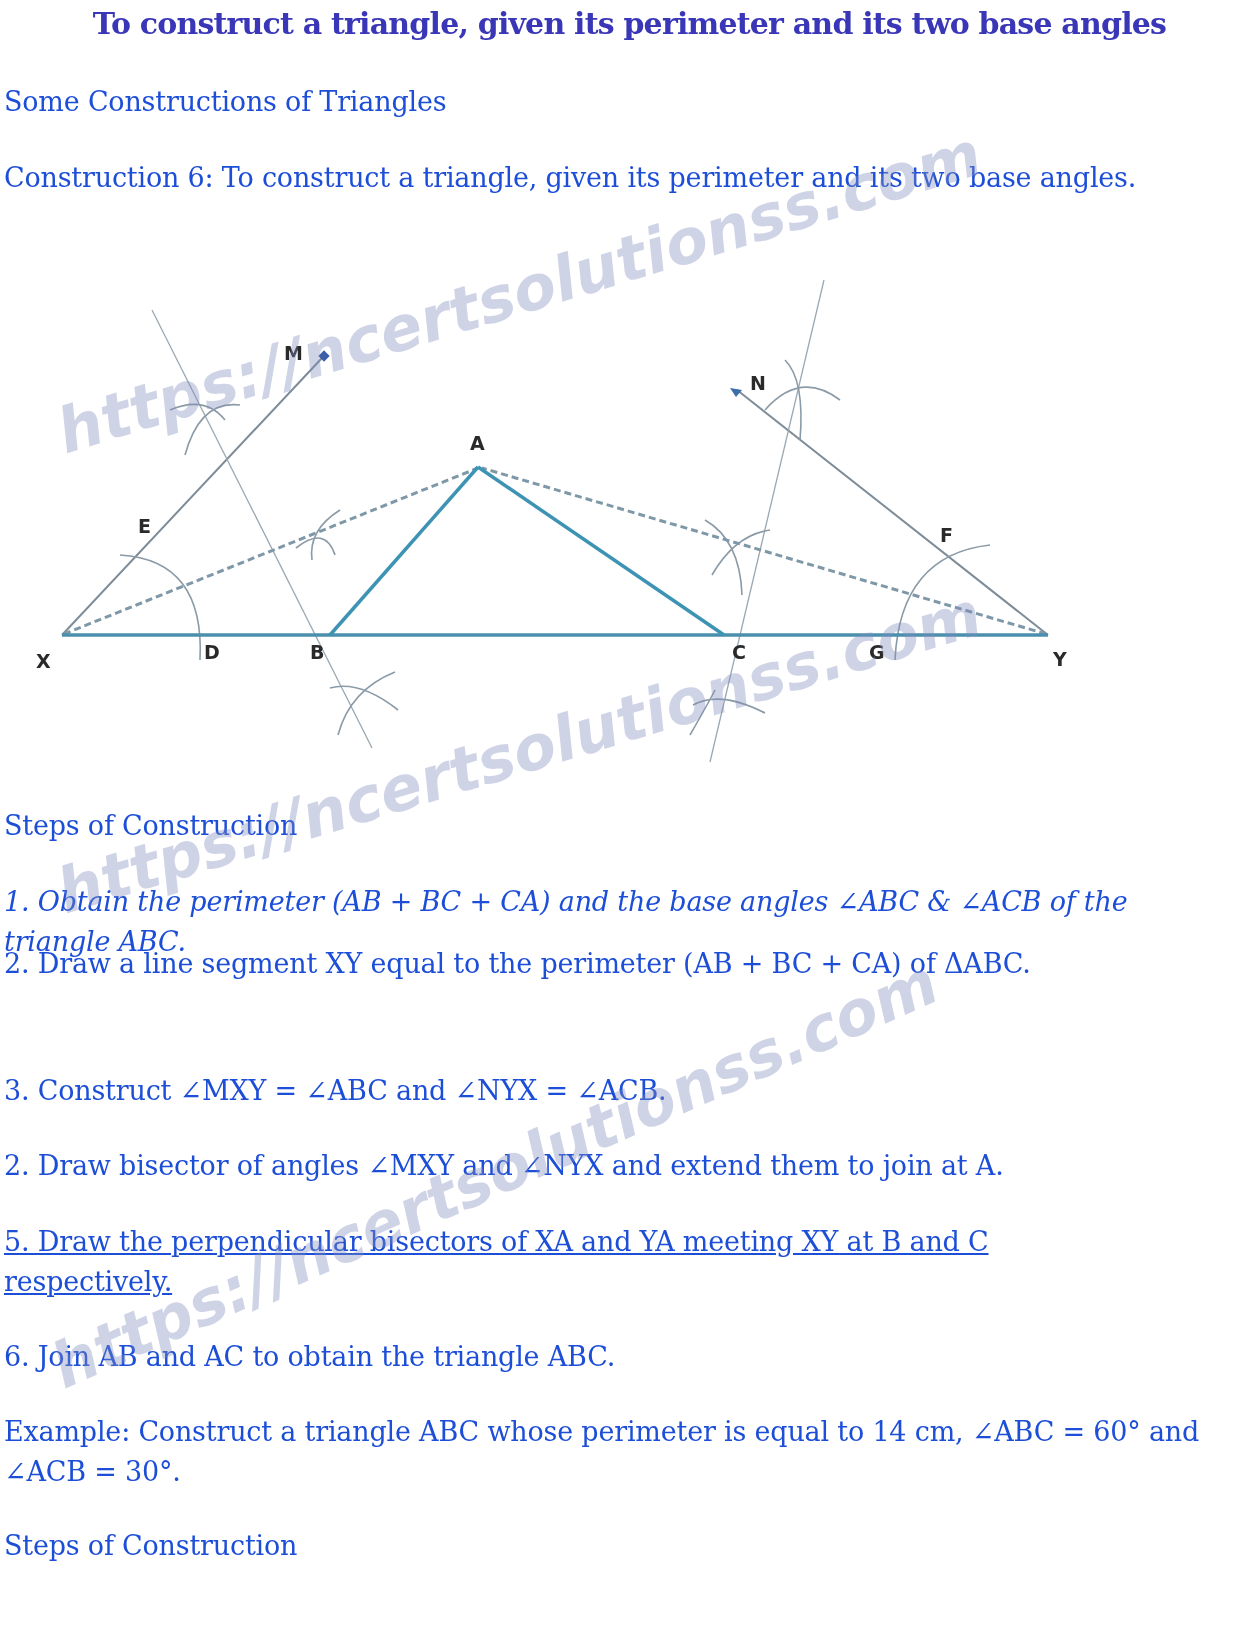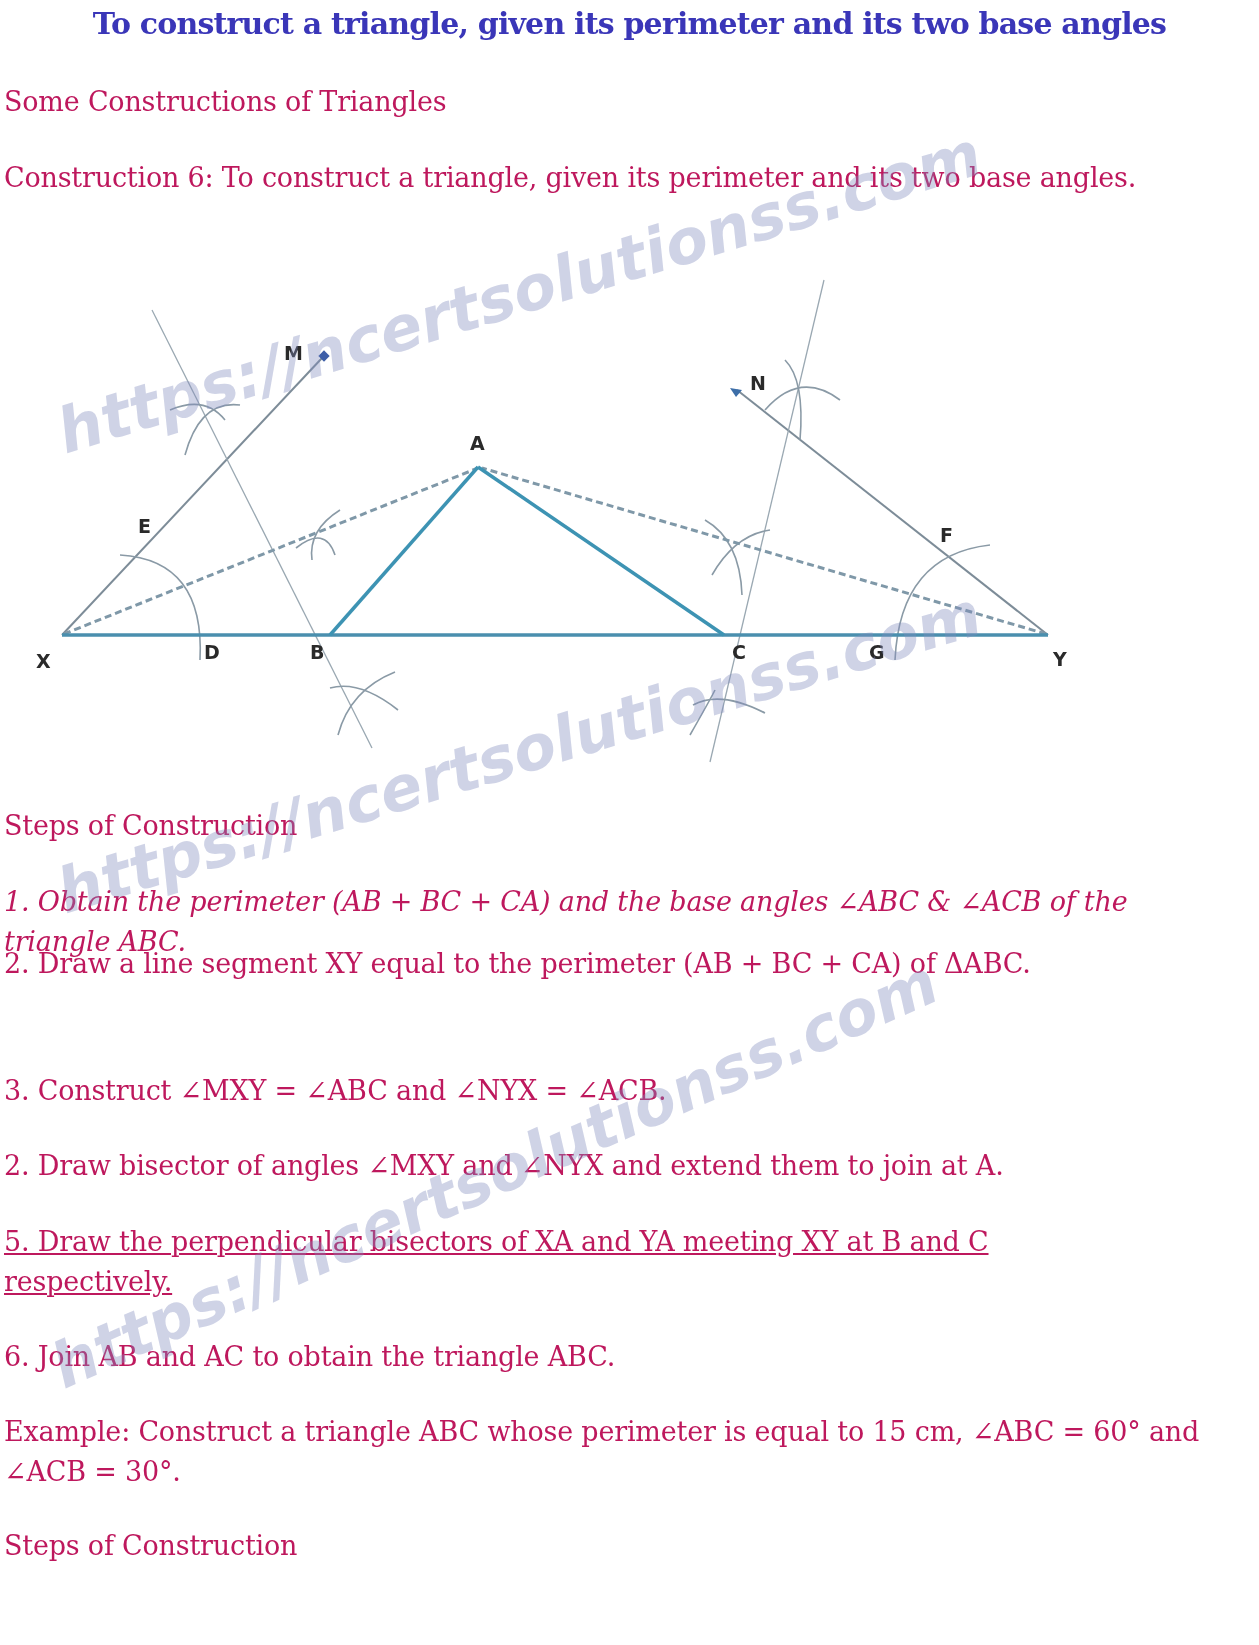--- a/index.html
+++ b/index.html
@@ -22,21 +22,21 @@
       letter-spacing: -0.8px;
       color: #3a36b8;
     }
     .para {
       position: absolute;
       left: 4px;
       width: 1250px;
       font-size: 27px;
       line-height: 40px;
       letter-spacing: -0.2px;
-      color: #be185d;
+      color: #1d4ed8;
       white-space: normal;
     }
     .diagram {
       position: absolute;
       left: 0; top: 270px;
       width: 1259px;
       height: 520px;
     }
     .watermark {
       position: absolute;
@@ -125,19 +125,19 @@
 
 <div class="para" style="top:806px;">Steps of Construction</div>
 
 <div class="para" style="top:882px; width:1200px;font-style:italic;">1. Obtain the perimeter (AB + BC + CA) and the base angles ∠ABC &amp; ∠ACB of the triangle ABC.</div>
 <div class="para" style="top:944px;">2. Draw a line segment XY equal to the perimeter (AB + BC + CA) of ΔABC.</div>
 <div class="para" style="top:1071px;">3. Construct ∠MXY = ∠ABC and ∠NYX = ∠ACB.</div>
 <div class="para" style="top:1146px;">2. Draw bisector of angles ∠MXY and ∠NYX and extend them to join at A.</div>
 <div class="para" style="top:1222px; width:1120px;text-decoration:underline;">5. Draw the perpendicular bisectors of XA and YA meeting XY at B and C respectively.</div>
 <div class="para" style="top:1337px;">6. Join AB and AC to obtain the triangle ABC.</div>
 
-<div class="para" style="top:1412px; width:1250px;">Example: Construct a triangle ABC whose perimeter is equal to 15 cm, ∠ABC = 60° and ∠ACB = 30°.</div>
+<div class="para" style="top:1412px; width:1250px;">Example: Construct a triangle ABC whose perimeter is equal to 14 cm, ∠ABC = 60° and ∠ACB = 30°.</div>
 
 <div class="para" style="top:1526px;">Steps of Construction</div>
 
 <div class="watermark" style="left:70px; top:395px; transform: rotate(-17deg);">https://ncertsolutionss.com</div>
 <div class="watermark" style="left:70px; top:855px; transform: rotate(-17deg);">https://ncertsolutionss.com</div>
 <div class="watermark" style="left:70px; top:1330px; transform: rotate(-24deg);">https://ncertsolutionss.com</div>
 
 </body></html>

